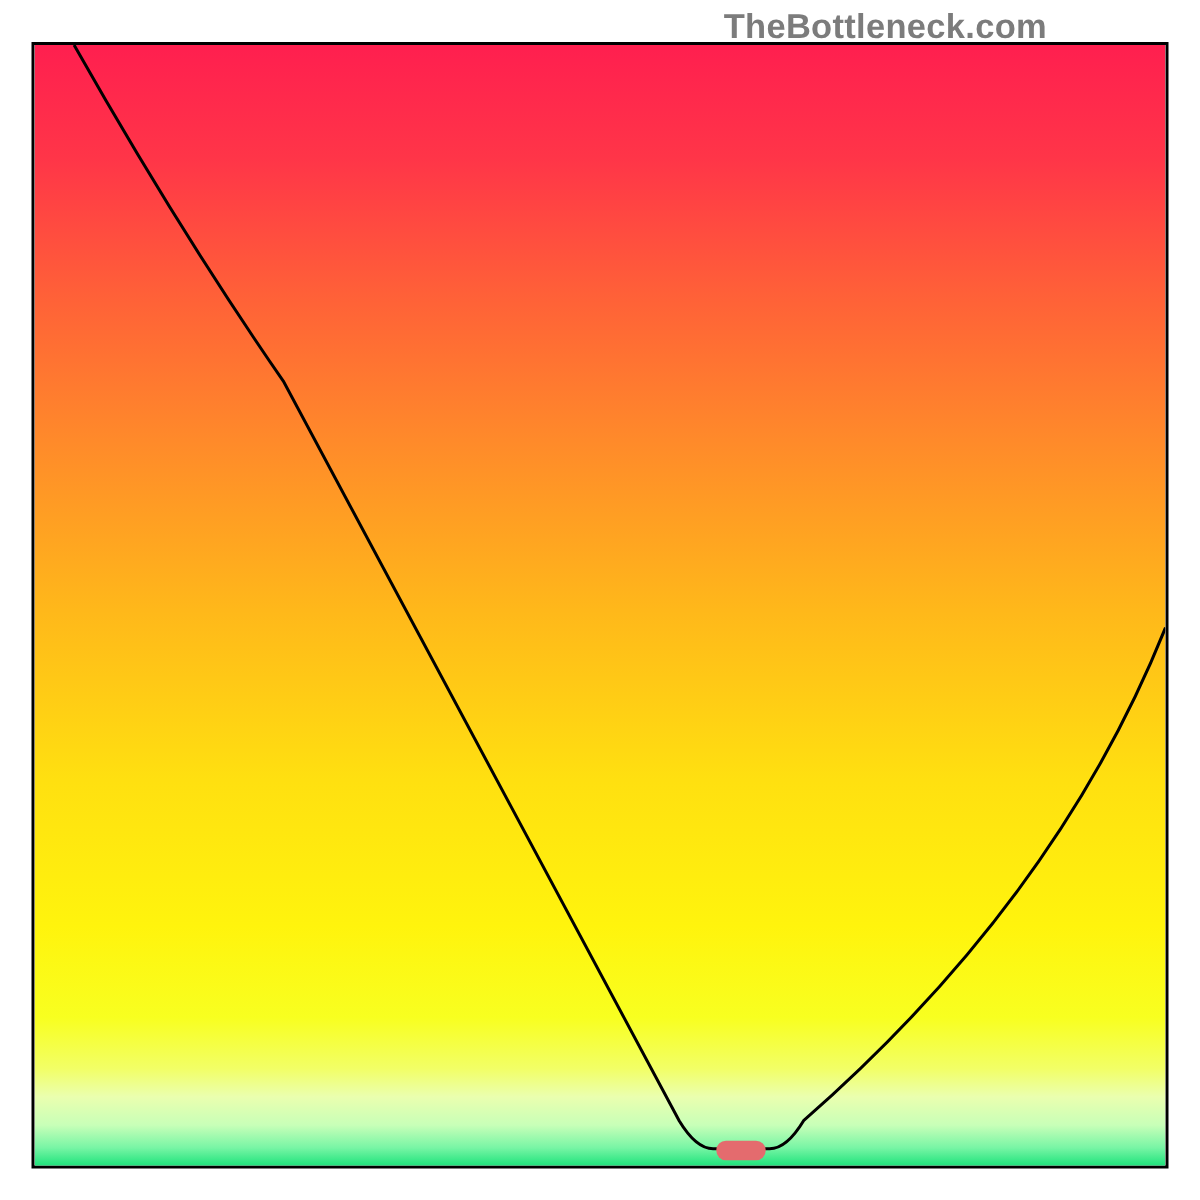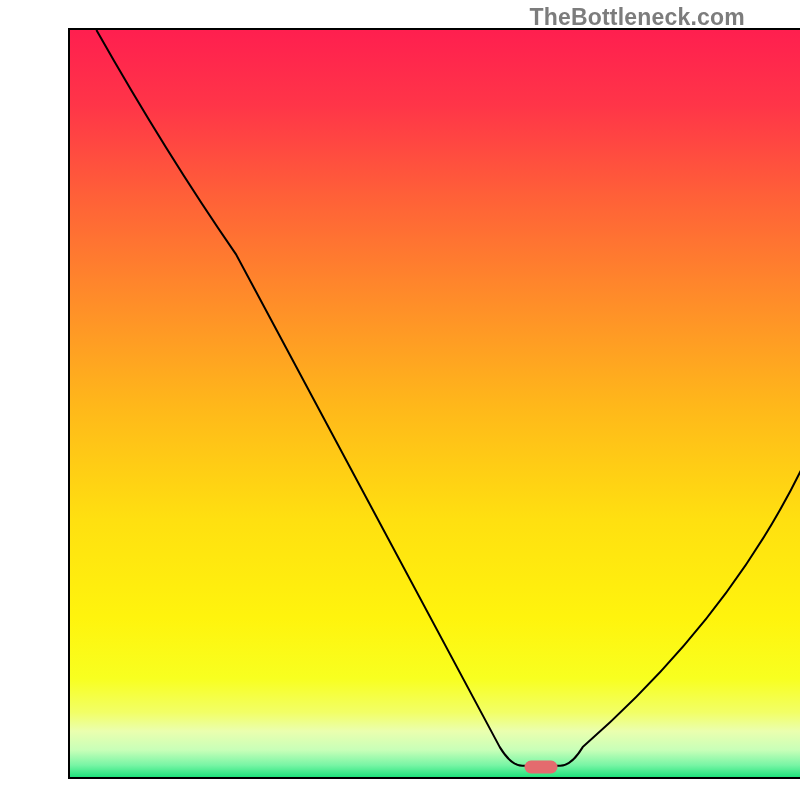--- a/index.html
+++ b/index.html
@@ -8,21 +8,20 @@
     width: 800px;
     height: 800px;
     overflow: hidden;
     font-family: Arial, Helvetica, sans-serif;
     background: #ffffff;
   }
   .container {
     position: relative;
     width: 715px;
     height: 800px;
-    margin-left: 47px;
   }
   .watermark {
     position: absolute;
     top: 4px;
     right: 17px;
     font-size: 23px;
     font-weight: bold;
     color: #7c7c7c;
     letter-spacing: 0.2px;
     z-index: 10;

